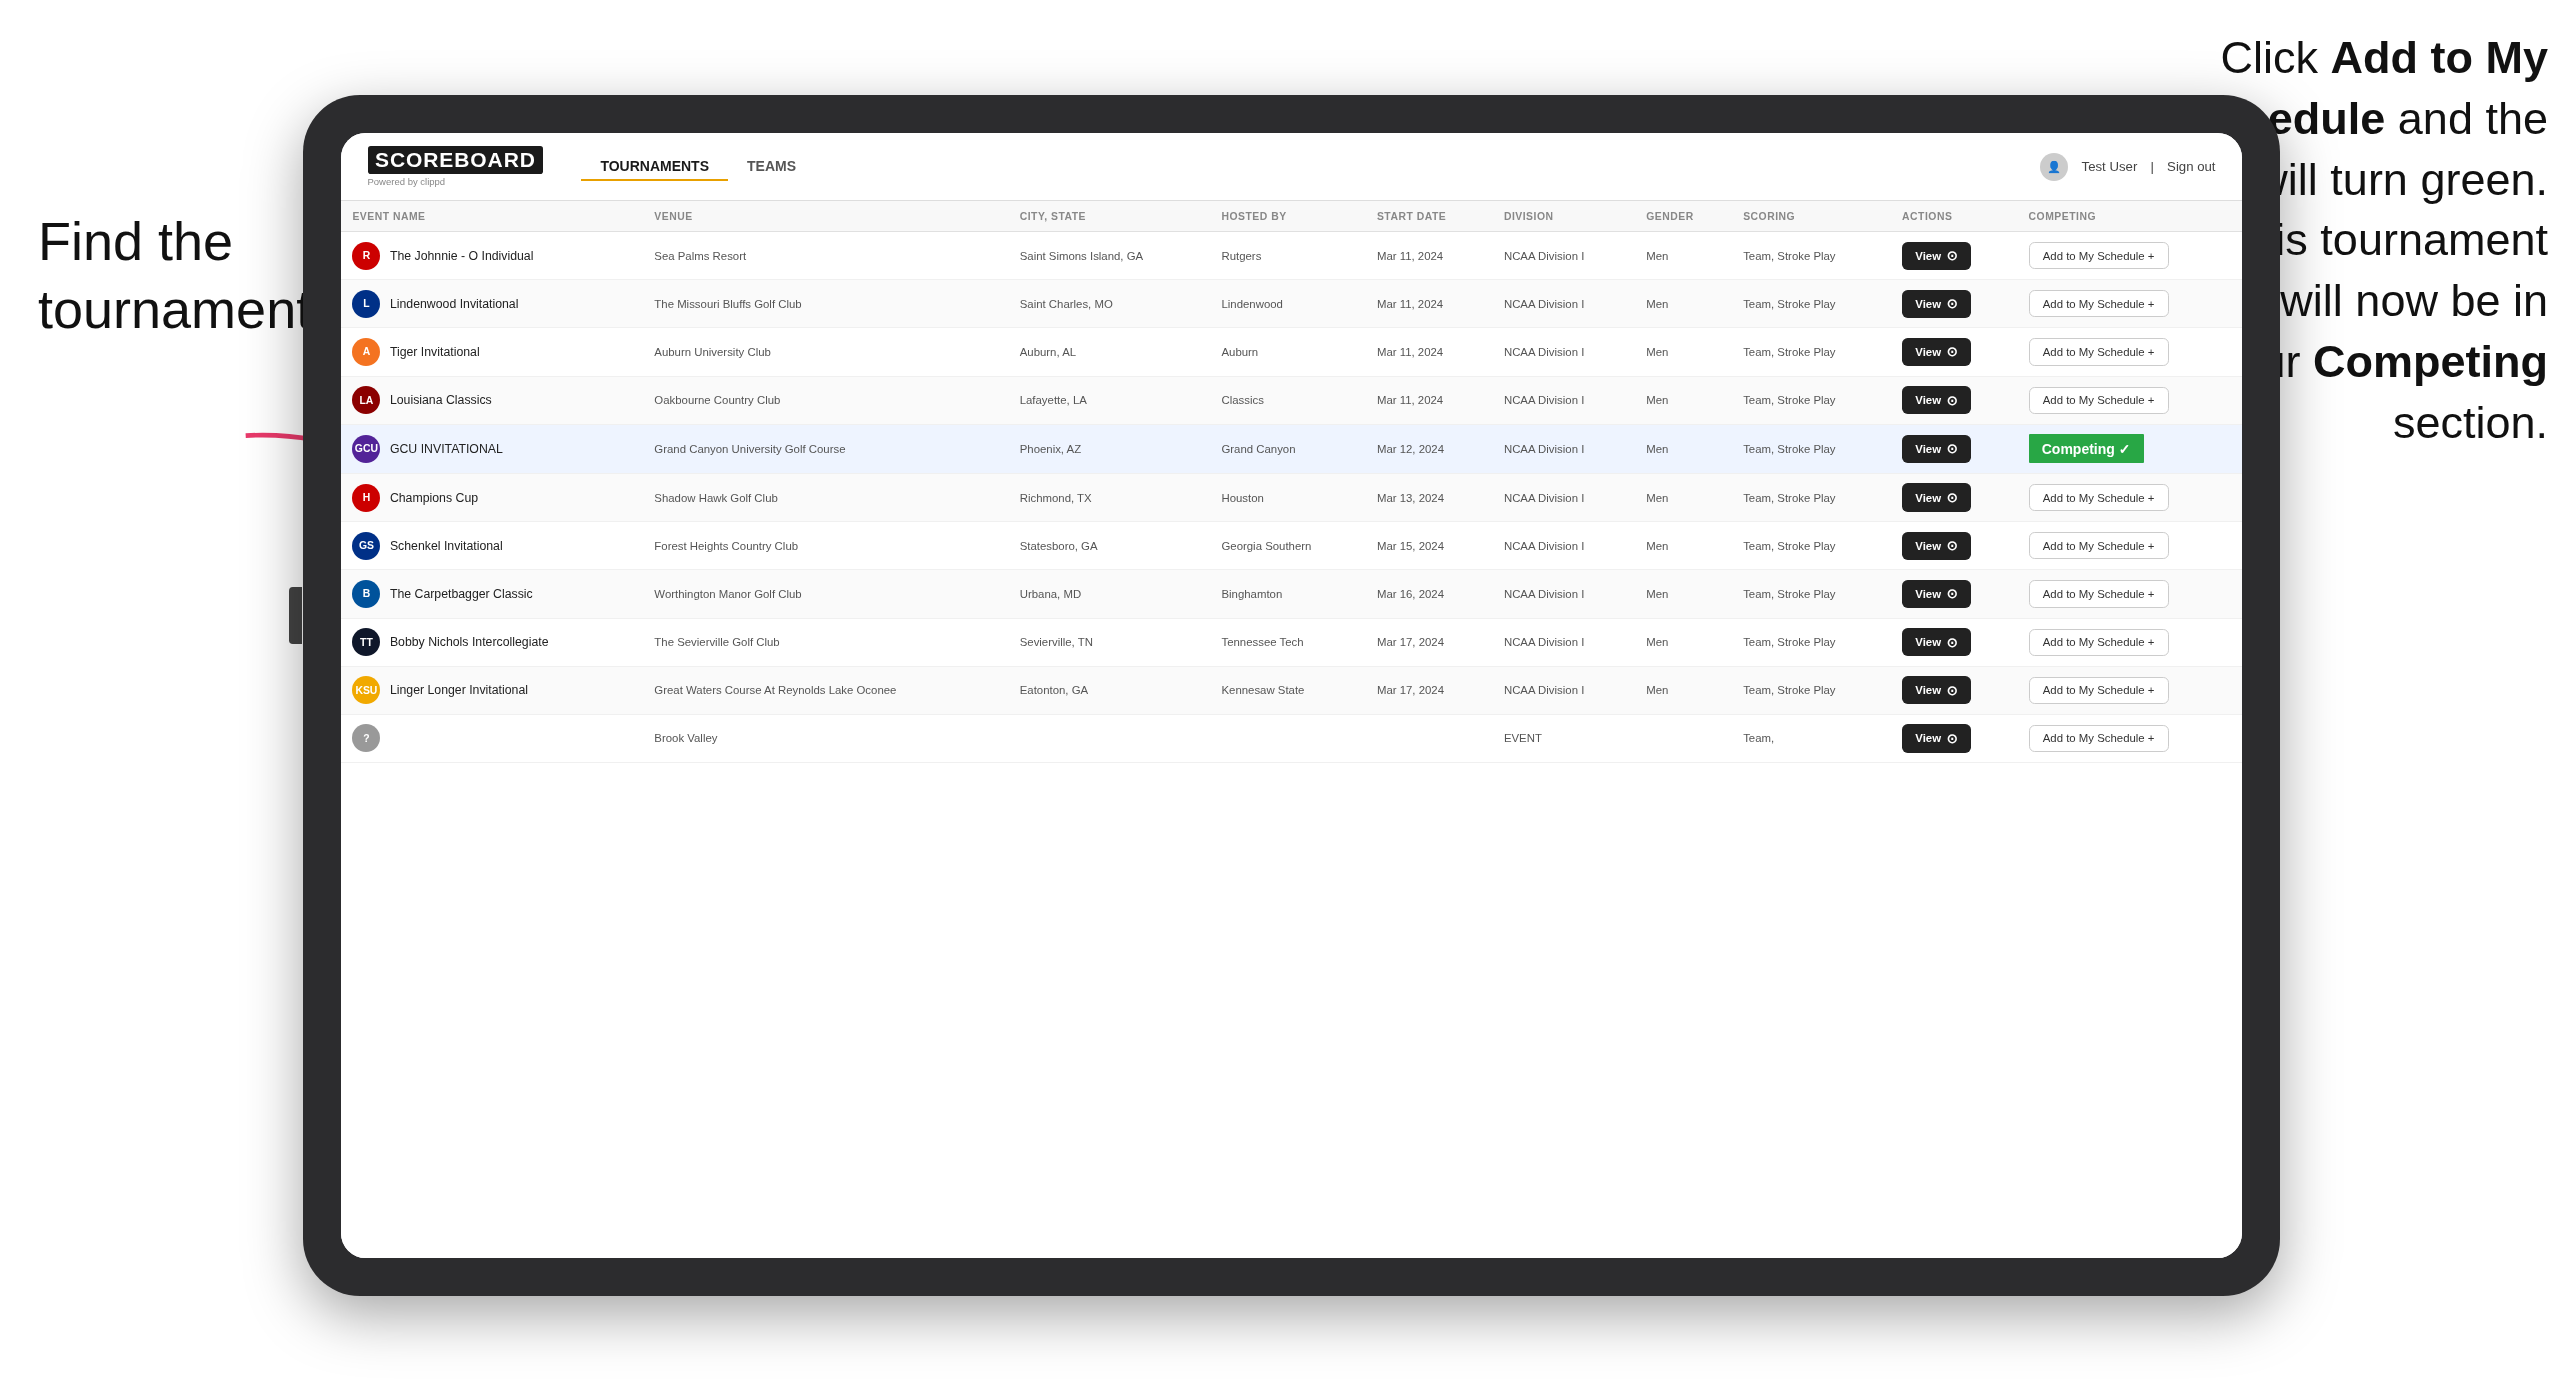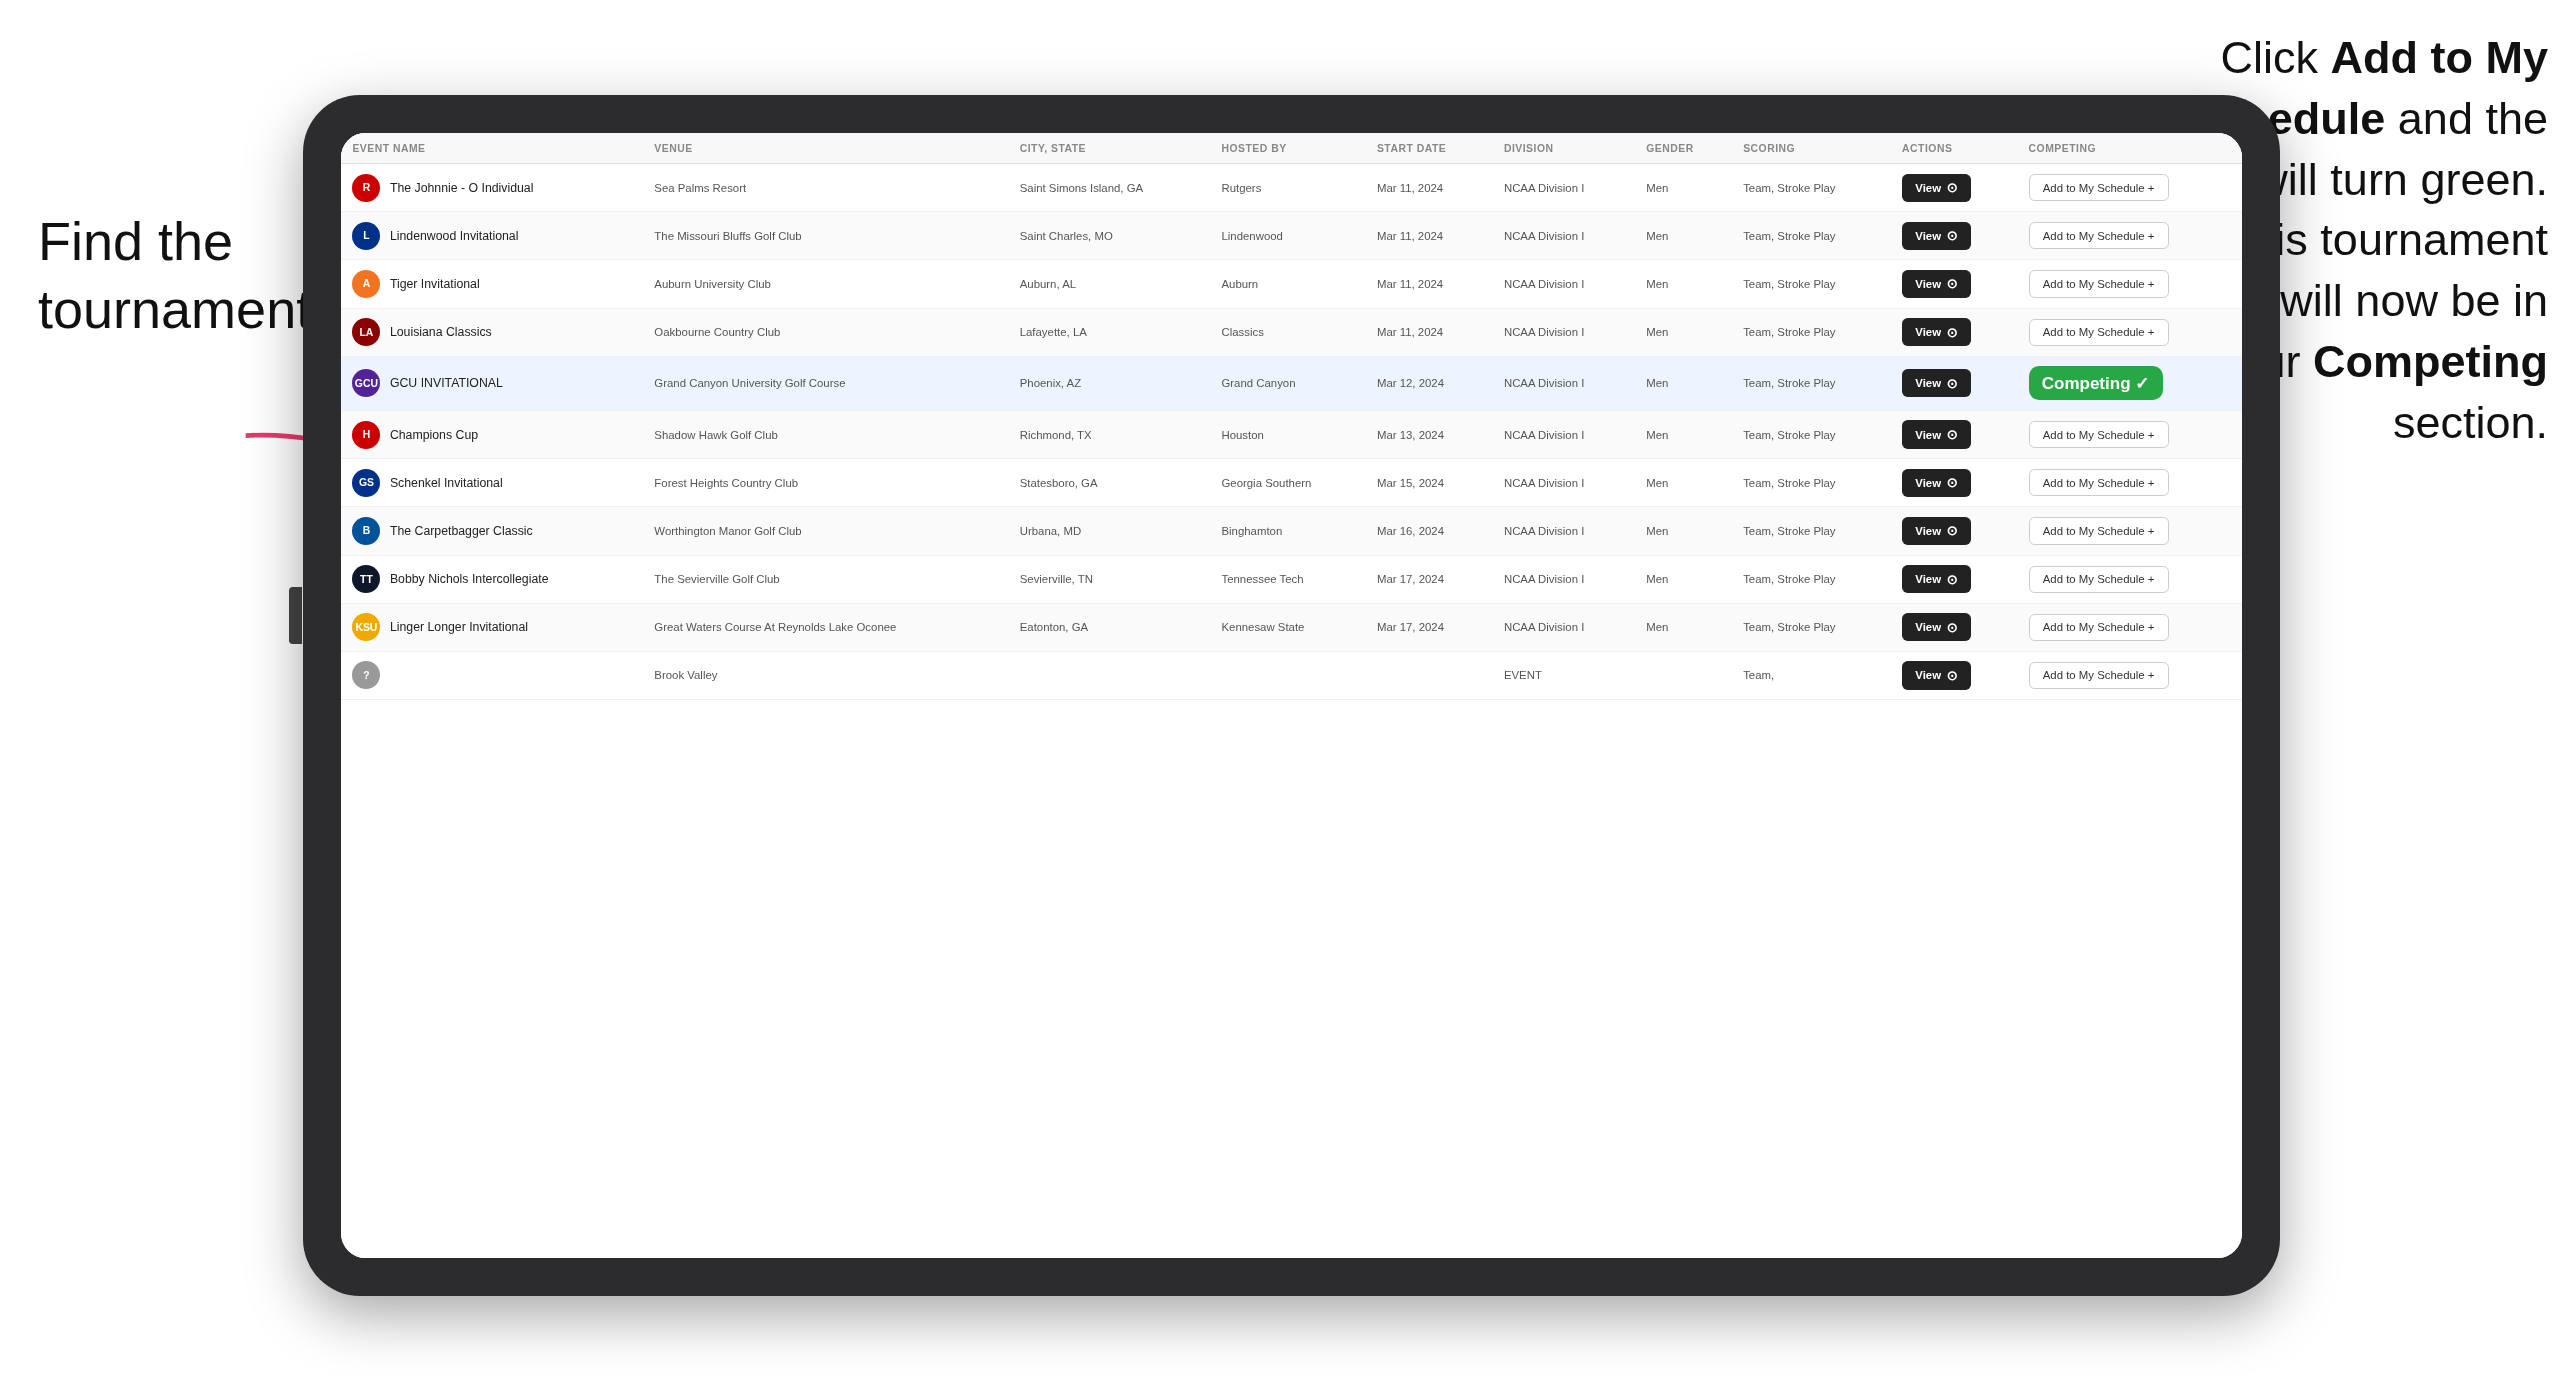--- a/index.html
+++ b/index.html
@@ -261,23 +261,23 @@
       white-space: nowrap;
       display: flex;
       align-items: center;
       gap: 3.8px;
     }
 
     .competing-btn {
       background: #28a745;
       color: #fff;
       border: none;
-      border-radius: 10px;
+      border-radius: 1px;
       padding: 6.6px 13.2px;
-      font-size: 17px;
+      font-size: 14px;
       font-weight: 600;
       cursor: pointer;
       white-space: nowrap;
       display: flex;
       align-items: center;
       gap: 5.7px;
     }
 
     .actions-cell {
       white-space: nowrap;
@@ -337,20 +337,36 @@
     </marker>
   </defs>
   <path d="M 280 30 Q 100 40 30 240" stroke="#e8396a" stroke-width="5" fill="none" marker-end="url(#arrowhead-right)"></path>
 </svg>
 
 <div class="side-button"></div>
 
 <div class="tablet-frame">
   <div class="tablet-screen">
 
+    <div class="header">
+      <div class="logo-area">
+        <span class="logo-text">SCOREBOARD</span>
+        <span class="logo-sub">Powered by clippd</span>
+      </div>
+      <nav class="nav-tabs">
+        <div class="nav-tab active">TOURNAMENTS</div>
+        <div class="nav-tab">TEAMS</div>
+      </nav>
+      <div class="header-right">
+        <div class="user-avatar">👤</div>
+        <span>Test User</span>
+        <span>|</span>
+        <span class="sign-out-link">Sign out</span>
+      </div>
+    </div>
 
     <div class="table-container">
       <table>
         <thead>
           <tr>
             <th>EVENT NAME</th>
             <th>VENUE</th>
             <th>CITY, STATE</th>
             <th>HOSTED BY</th>
             <th>START DATE</th>

